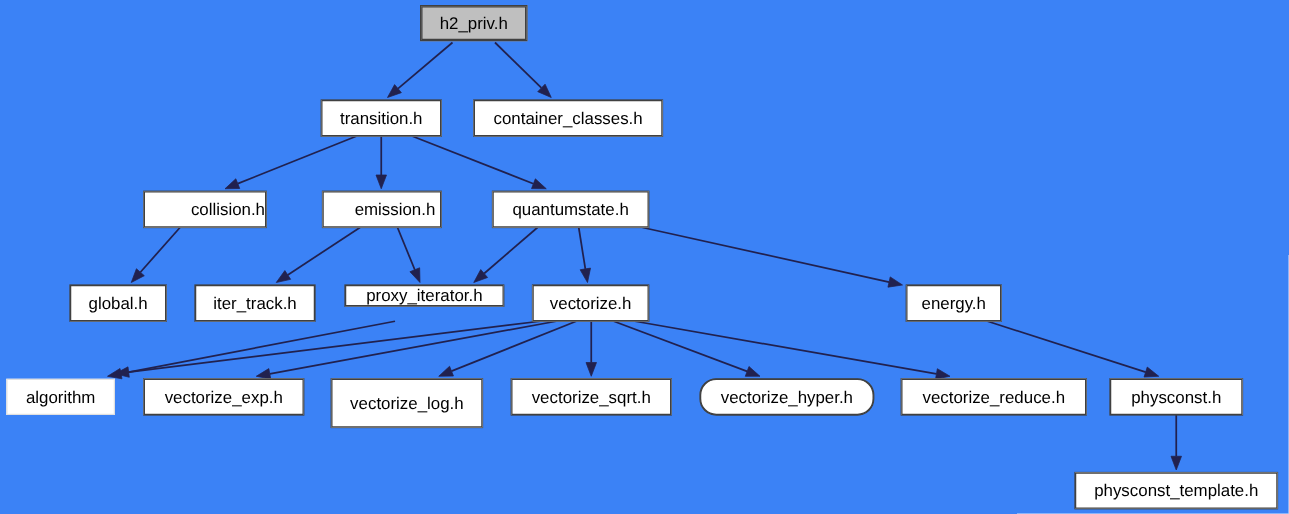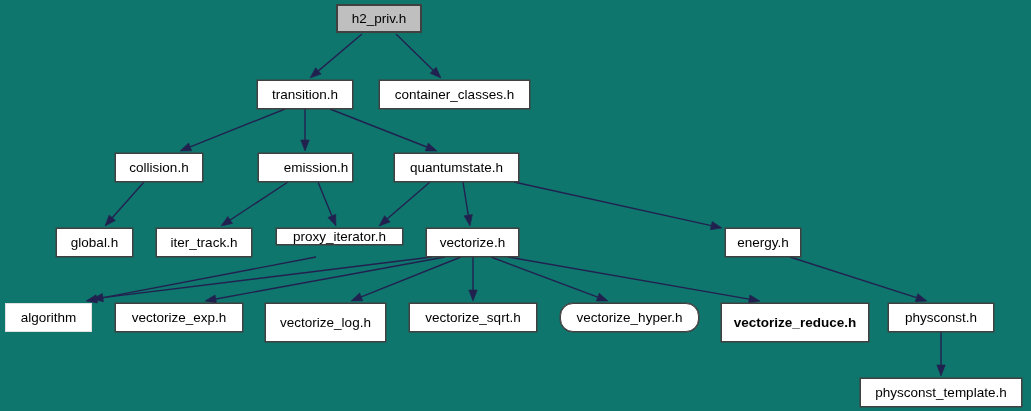--- a/index.html
+++ b/index.html
@@ -1,20 +1,20 @@
 <!DOCTYPE html>
 <html><head>
 <meta charset="utf-8">
 <style>
   html,body{margin:0;padding:0;background:#ffffff;}
   body{font-family:"Liberation Sans",sans-serif;}
   #graph{
     position:relative;
     width:1031px;height:411px;
-    background:#0f766e;
+    background:#3b82f6;
     overflow:hidden;
   }
   #edge-layer{position:absolute;left:0;top:0;width:1031px;height:411px;}
   .node{
     position:absolute;
     box-sizing:border-box;
     display:flex;align-items:center;justify-content:center;
     background:#ffffff;
     border:1px solid #404040;
     font-size:13.5px;
@@ -127,21 +127,21 @@
   <div id="node-layer">
       <div class="node root" title="h2_priv.h" style="left: 336px; top: 4px; width: 86px; height: 29px;">
         <span>h2_priv.h</span>
       </div>
       <div class="node hdr" title="transition.h" style="left: 257px; top: 80px; width: 96px; height: 29px;">
         <span>transition.h</span>
       </div>
       <div class="node hdr" title="container_classes.h" style="left: 379px; top: 80px; width: 151px; height: 29px;">
         <span>container_classes.h</span>
       </div>
-      <div class="node hdr" title="collision.h" style="left: 115px; top: 153px; width: 88px; height: 29px;">
+      <div class="node hdr" title="collision.h" style="left: 115px; top: 153px; width: 98px; height: 29px; justify-content: flex-end;">
         <span>collision.h</span>
       </div>
       <div class="node hdr" title="emission.h" style="left: 258px; top: 153px; width: 95px; height: 29px; padding-left: 21px;">
         <span>emission.h</span>
       </div>
       <div class="node hdr" title="quantumstate.h" style="left: 394px; top: 153px; width: 125px; height: 29px;">
         <span>quantumstate.h</span>
       </div>
       <div class="node hdr" title="global.h" style="left: 56px; top: 228px; width: 77px; height: 29px;">
         <span>global.h</span>
@@ -166,21 +166,21 @@
       </div>
       <div class="node hdr" title="vectorize_log.h" style="left: 265px; top: 303px; width: 121px; height: 39px; align-items: center;">
         <span>vectorize_log.h</span>
       </div>
       <div class="node hdr" title="vectorize_sqrt.h" style="left: 409px; top: 303px; width: 128px; height: 29px; text-align: center;">
         <span>vectorize_sqrt.h</span>
       </div>
       <div class="node hdr" title="vectorize_hyper.h" style="left: 560px; top: 303px; width: 139px; height: 29px; border-radius: 13px;">
         <span>vectorize_hyper.h</span>
       </div>
-      <div class="node hdr" title="vectorize_reduce.h" style="left: 721px; top: 303px; width: 148px; height: 39px; font-weight: bold;">
+      <div class="node hdr" title="vectorize_reduce.h" style="left: 721px; top: 303px; width: 148px; height: 29px;">
         <span>vectorize_reduce.h</span>
       </div>
       <div class="node hdr" title="physconst.h" style="left: 888px; top: 303px; width: 106px; height: 29px;">
         <span>physconst.h</span>
       </div>
       <div class="node hdr" title="physconst_template.h" style="left: 860px; top: 378px; width: 162px; height: 29px;">
         <span>physconst_template.h</span>
       </div>
     </div>
 </div>

